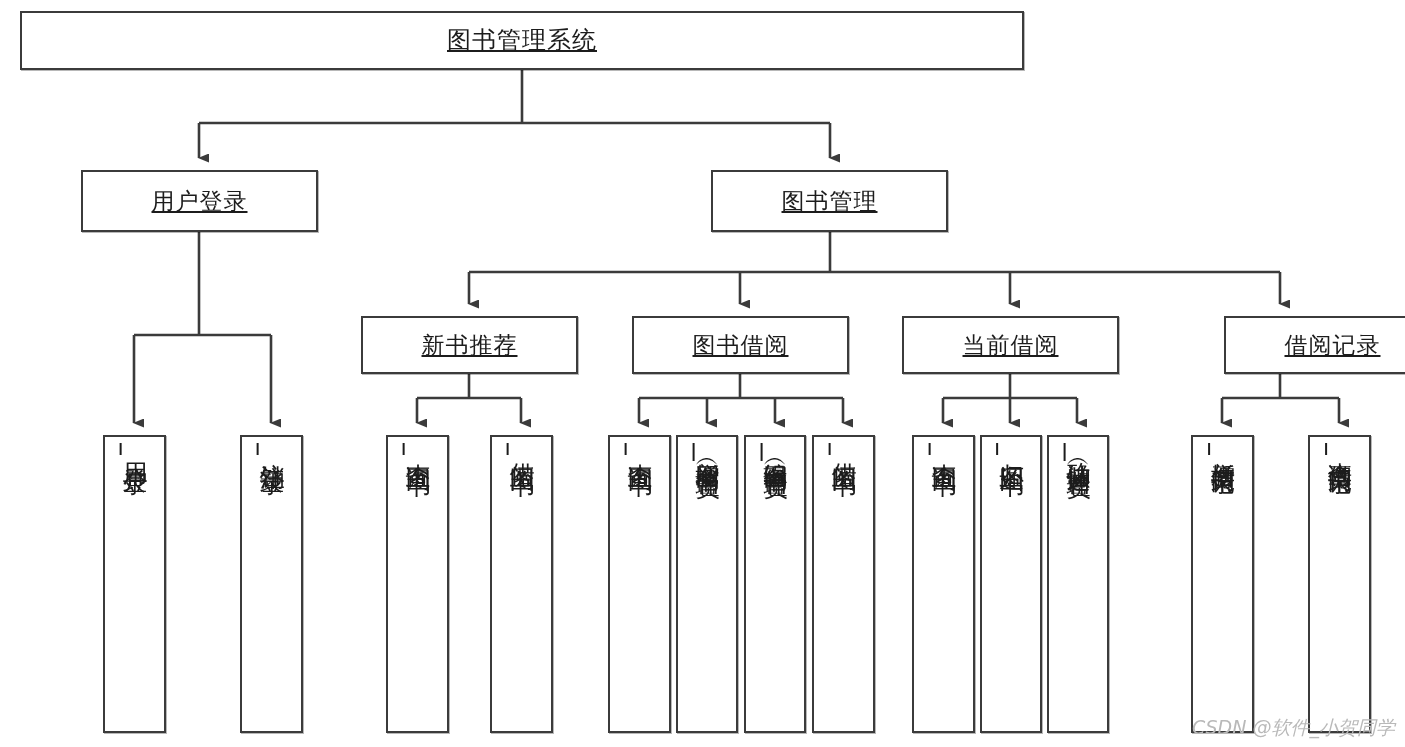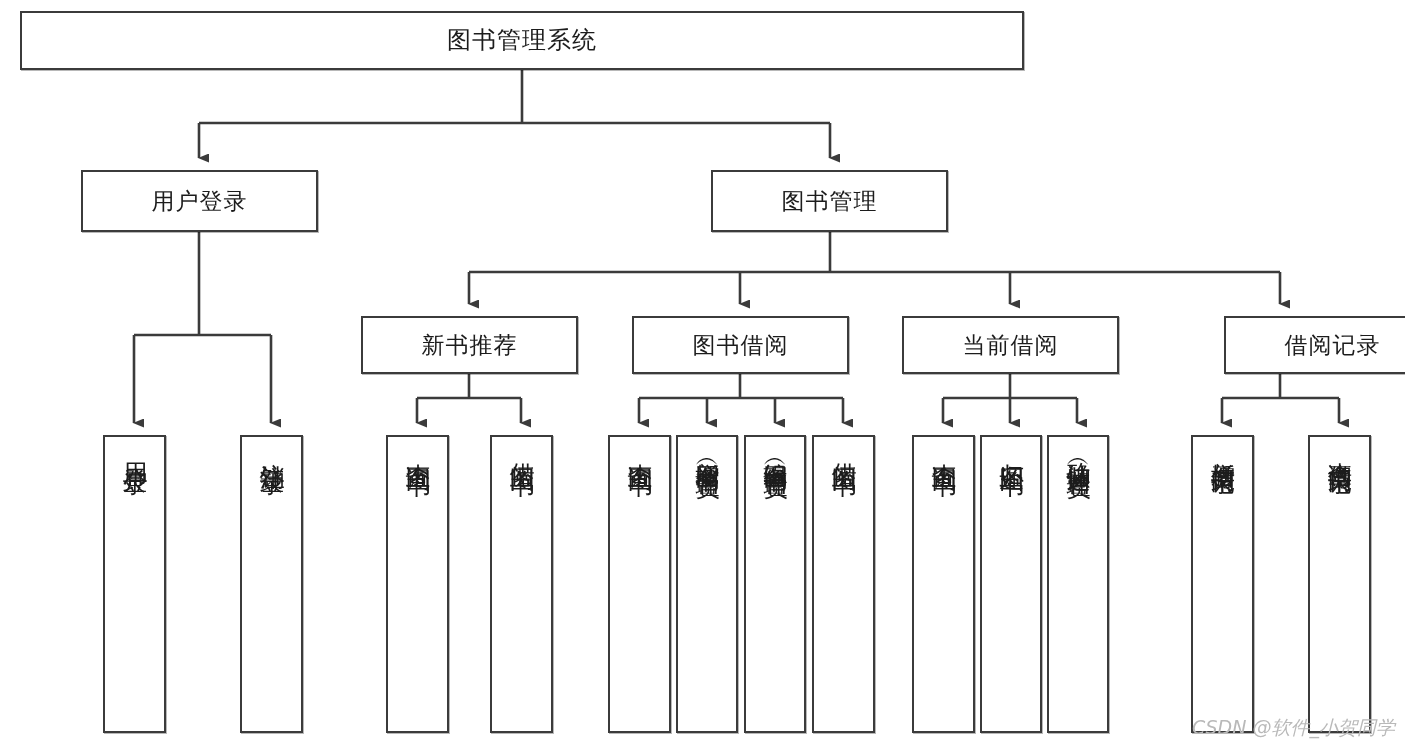--- a/index.html
+++ b/index.html
@@ -29,20 +29,21 @@
   .node {
     position: absolute;
     box-sizing: border-box;
     background: #ffffff;
     border: 2.5px solid #3b3b3b;
     box-shadow: 1px 1px 0 rgba(0,0,0,0.28);
     display: flex;
     align-items: center;
     justify-content: center;
     color: #1c1c1c;
+    text-decoration: underline;
   }
   .node .label {
     text-align: center;
     line-height: 1.15;
     white-space: nowrap;
   }
   .node.horiz .label {
     font-size: 23px;
     letter-spacing: 1px;
   }

